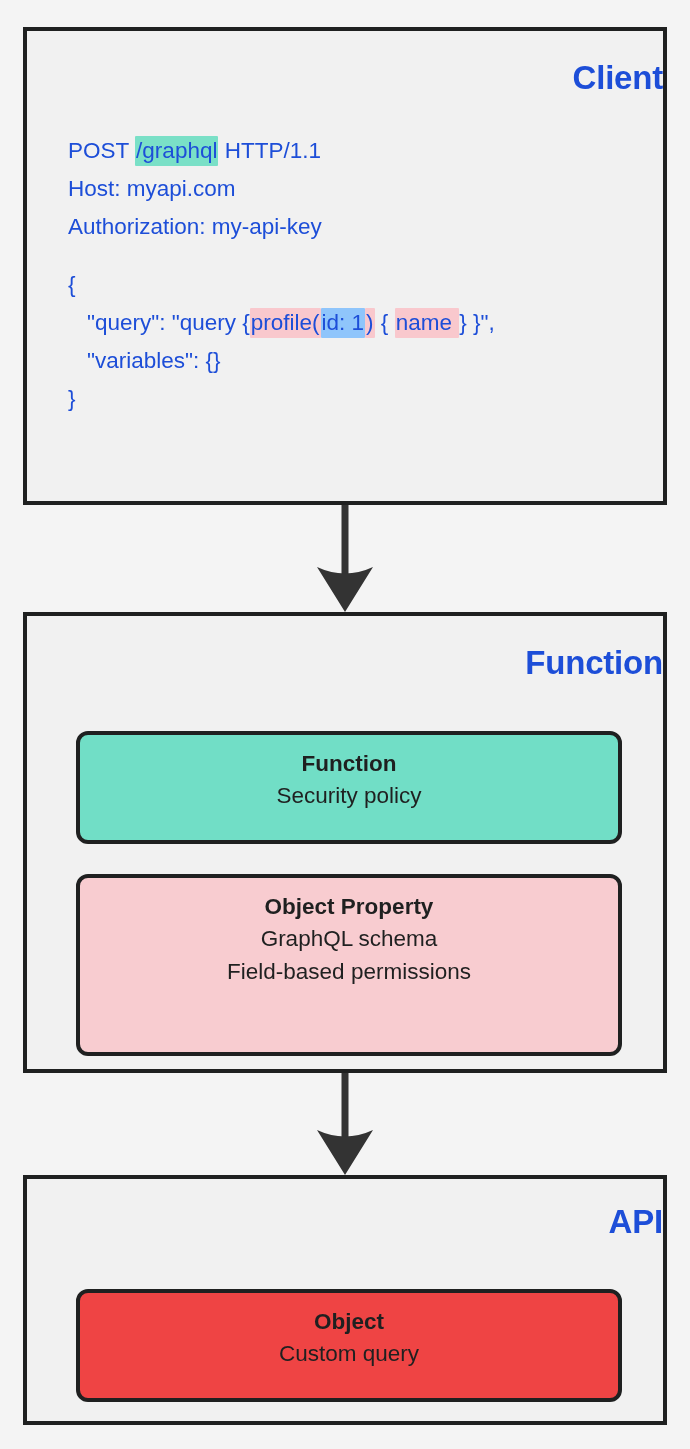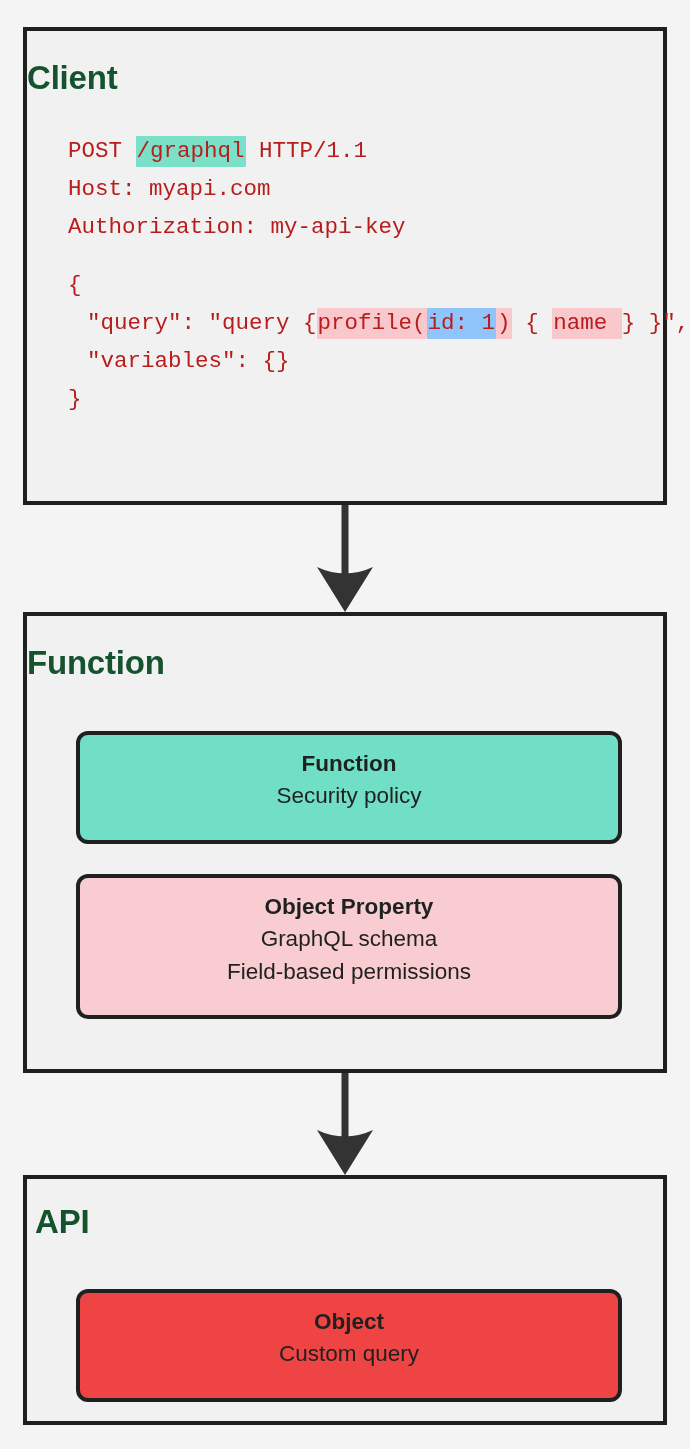--- a/index.html
+++ b/index.html
@@ -33,39 +33,38 @@
     background: #f1f1f1;
     border: 4px solid #1f2020;
     border-radius: 0;
   }
 
   #client-box  { top: 27px;   height: 478px; }
   #gateway-box { top: 612px;  height: 461px; }
   #api-box     { top: 1175px; height: 250px; }
 
   .box-title {
-    text-align: left;
+    text-align: right;
     font-weight: bold;
     font-size: 33px;
     letter-spacing: -0.2px;
-    color: #14532d;
+    color: #1d4ed8;
     line-height: 1.1;
   }
   #client-box  .box-title { margin-top: 29px; }
   #gateway-box .box-title { margin-top: 29px; }
   #api-box     .box-title { margin-top: 25px; margin-left: 8px; }
 
   
   .request {
     margin: 36px 0 0 41px;
     font-size: 22.5px;
     line-height: 38px;
-    color: #b91c1c;
+    color: #1d4ed8;
     white-space: pre;
-    font-family: Liberation Mono, monospace;
   }
   .request .blank { display: block; height: 20px; }
   .request .indent { padding-left: 19px; display: inline-block; }
 
   .hl {
     padding: 2px 1px 3px 1px;
     border-radius: 1px;
   }
   .hl-green { background: #7ae0c7; }
   .hl-pink  { background: #f9c8cd; }
@@ -95,21 +94,21 @@
     font-weight: normal;
   }
 
   #node-function {
     top: 115px;
     height: 113px;
     background: #71dec6;
   }
   #node-object-property {
     top: 258px;
-    height: 145px;
+    height: 182px;
     background: #f8ccd0;
   }
   #node-object {
     top: 110px;
     height: 113px;
     background: #ef4444;
   }
 
   
   .arrow {

